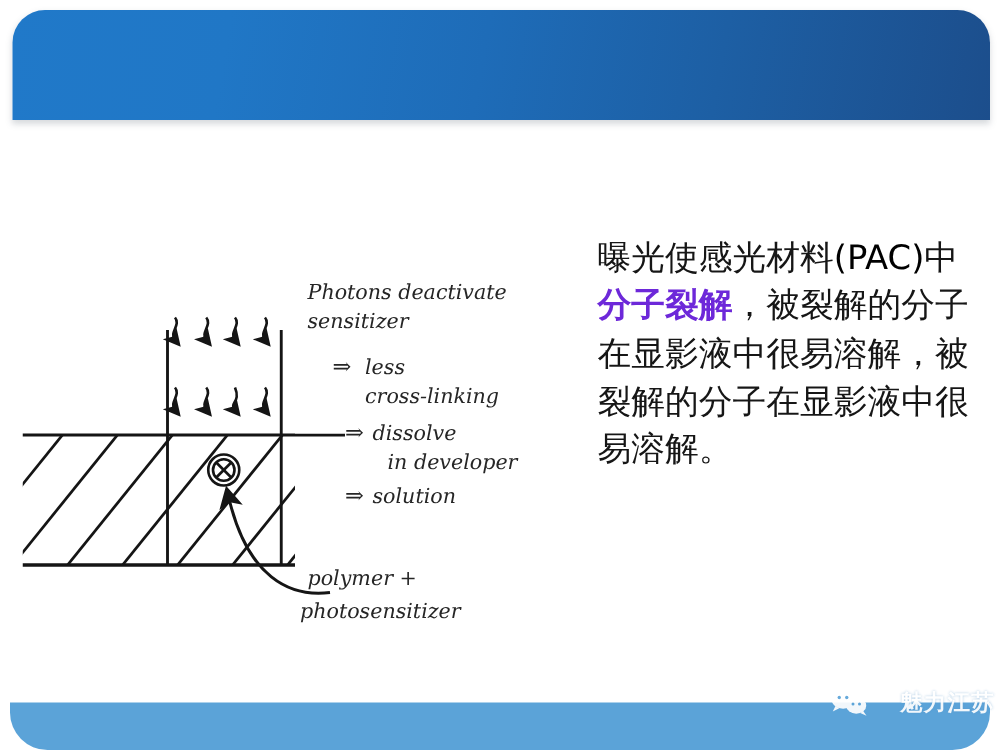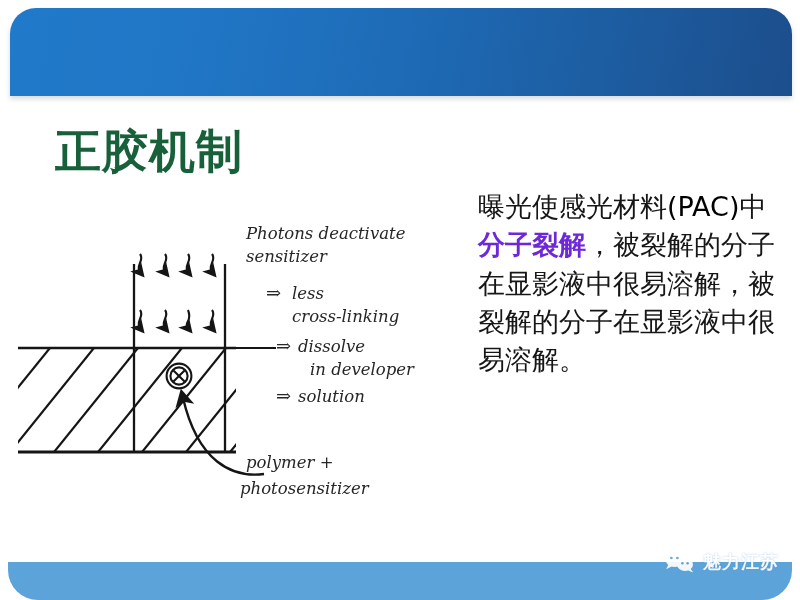--- a/index.html
+++ b/index.html
@@ -93,21 +93,21 @@
     background: #5ba3d8;
     border-radius: 0 0 30px 30px;
   }
   #watermark {
     position: absolute;
     left: 662px;
     top: 548px;
     height: 28px;
     display: flex;
     align-items: center;
-    gap: 7px;
+    gap: 24px;
     opacity: 0.92;
   }
   #watermark .wm-text {
     font-family: "DejaVu Sans", "Liberation Sans", sans-serif;
     font-size: 18px;
     font-weight: 700;
     color: #ffffff;
     letter-spacing: 1px;
     text-shadow: 0 0 2px rgba(90,150,200,0.55);
     white-space: nowrap;
@@ -119,21 +119,20 @@
     flex: 0 0 auto;
   }
 </style>
 </head>
 <body>
 
 <div id="slide">
 
   <div id="header-band"></div>
 
-  <div id="page-title">正胶机制</div>
 
   <div id="diagram">
     <svg width="430" height="300" viewBox="0 0 430 300" xmlns="http://www.w3.org/2000/svg">
       <defs>
         <marker id="ah" markerWidth="8" markerHeight="8" refX="3.2" refY="4" orient="auto" markerUnits="strokeWidth">
           <path d="M0,0.6 L6.6,4 L0,7.4 L1.6,4 Z" fill="#151515"></path>
         </marker>
         <marker id="ah2" markerWidth="9" markerHeight="9" refX="3.4" refY="4.5" orient="auto" markerUnits="strokeWidth">
           <path d="M0,0.5 L7.4,4.5 L0,8.5 L1.8,4.5 Z" fill="#151515"></path>
         </marker>

